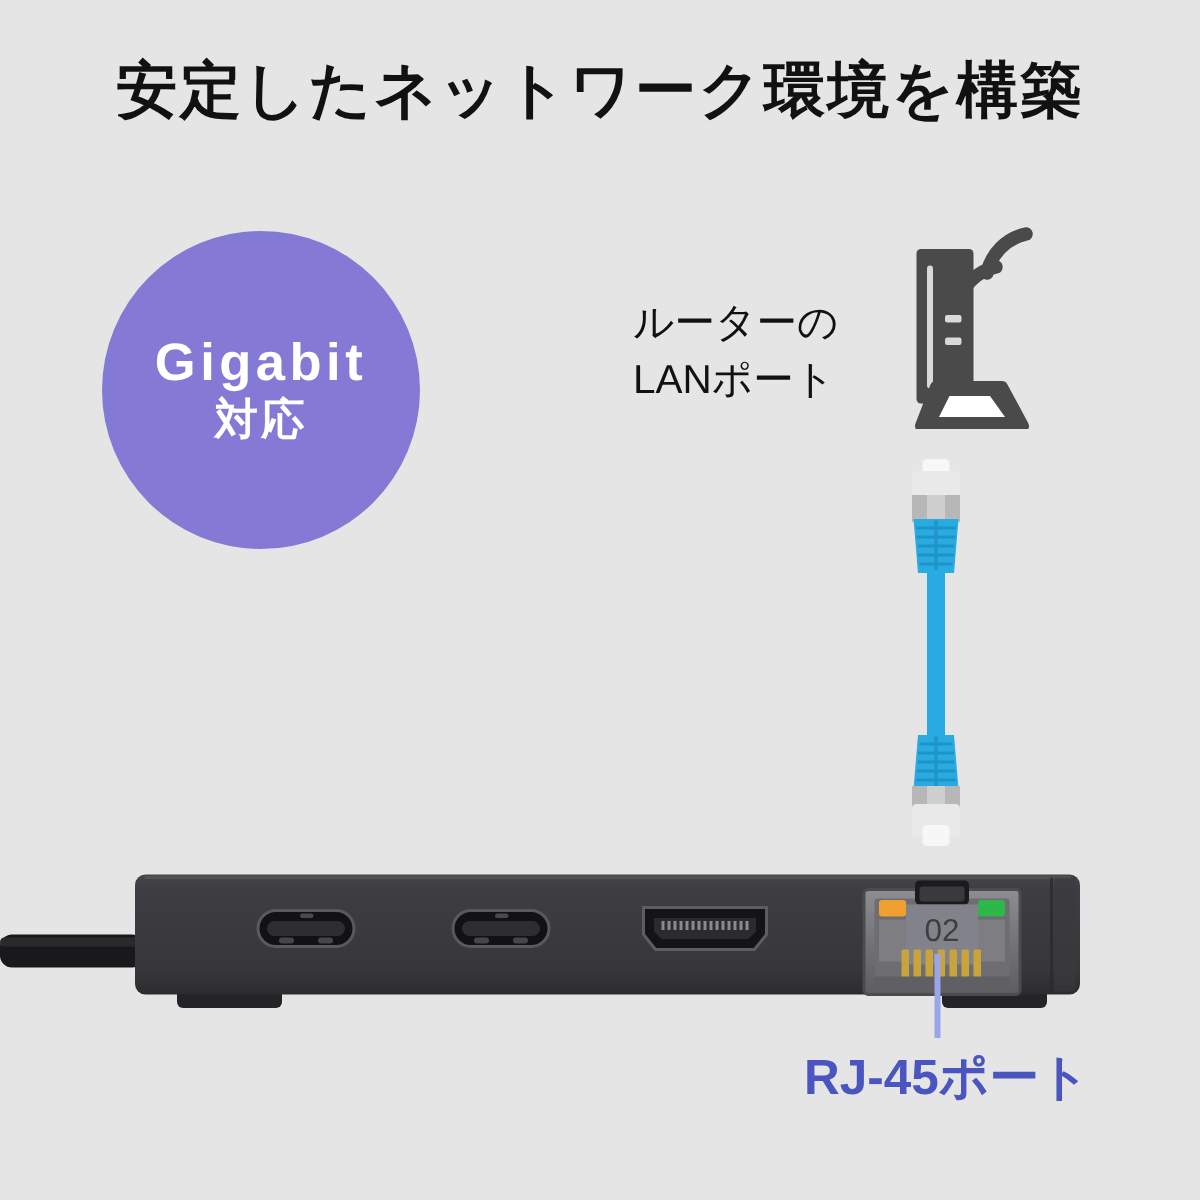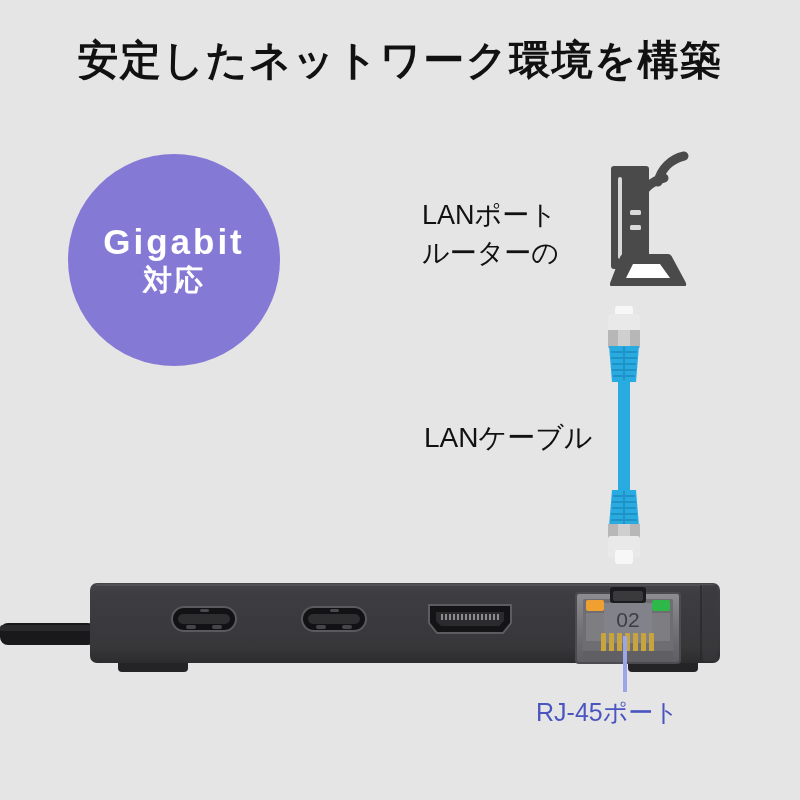--- a/index.html
+++ b/index.html
@@ -120,63 +120,62 @@
     left: 623px;
     top: 636px;
     width: 4px;
     height: 56px;
     background: #9aa6e8;
   }
   .callout-text {
     position: absolute;
     left: 536px;
     top: 696px;
-    font-size: 25px;
-    font-weight: normal;
+    font-size: 33px;
+    font-weight: bold;
     color: #4a55c0;
     white-space: nowrap;
     letter-spacing: 0px;
   }
 </style>
 </head>
 <body>
 
 <div id="stage">
 
   <div class="title">安定したネットワーク環境を構築</div>
 
   <div class="badge">
     <div class="badge-main">Gigabit</div>
     <div class="badge-sub">対応</div>
   </div>
 
   <div class="router-label">
+    <div>ルーターの</div>
     <div>LANポート</div>
-    <div>ルーターの</div>
   </div>
 
   <div class="router">
     <svg width="98" height="140" viewBox="0 0 98 140" xmlns="http://www.w3.org/2000/svg">
 
       <path d="M62 36 A34 34 0 0 1 88 10" fill="none" stroke="#4a4a4a" stroke-width="9" stroke-linecap="round"></path>
       <path d="M62 36 A34 34 0 0 1 88 10" fill="none" stroke="#4a4a4a" stroke-width="9" stroke-linecap="round" transform="translate(-20,22) scale(1)"></path>
 
       <rect x="15" y="20" width="38" height="103" rx="3" fill="#4a4a4a"></rect>
 
       <rect x="22" y="31" width="4" height="82" rx="2" fill="#d9d9d9"></rect>
 
       <rect x="34" y="64" width="11" height="5" rx="1.5" fill="#d9d9d9"></rect>
       <rect x="34" y="79" width="11" height="5" rx="1.5" fill="#d9d9d9"></rect>
 
       <path d="M18 138 L28 112 L72 112 L86 138 Z" fill="#4a4a4a" stroke="#4a4a4a" stroke-width="8" stroke-linejoin="round"></path>
       <path d="M30 132 L37 118 L64 118 L74 132 Z" fill="#ffffff"></path>
     </svg>
   </div>
 
-  <div class="cable-label">LANケーブル</div>
 
   <div class="lancable">
     <svg width="56" height="258" viewBox="0 0 56 258" xmlns="http://www.w3.org/2000/svg">
 
       <rect x="19" y="0" width="18" height="14" rx="3" fill="#f7f7f7"></rect>
       <rect x="12" y="8" width="32" height="22" rx="3" fill="#e9e9e9"></rect>
 
       <rect x="12" y="24" width="32" height="18" fill="#b7b7b7"></rect>
       <rect x="22" y="24" width="12" height="18" fill="#cfcfcf"></rect>
 

